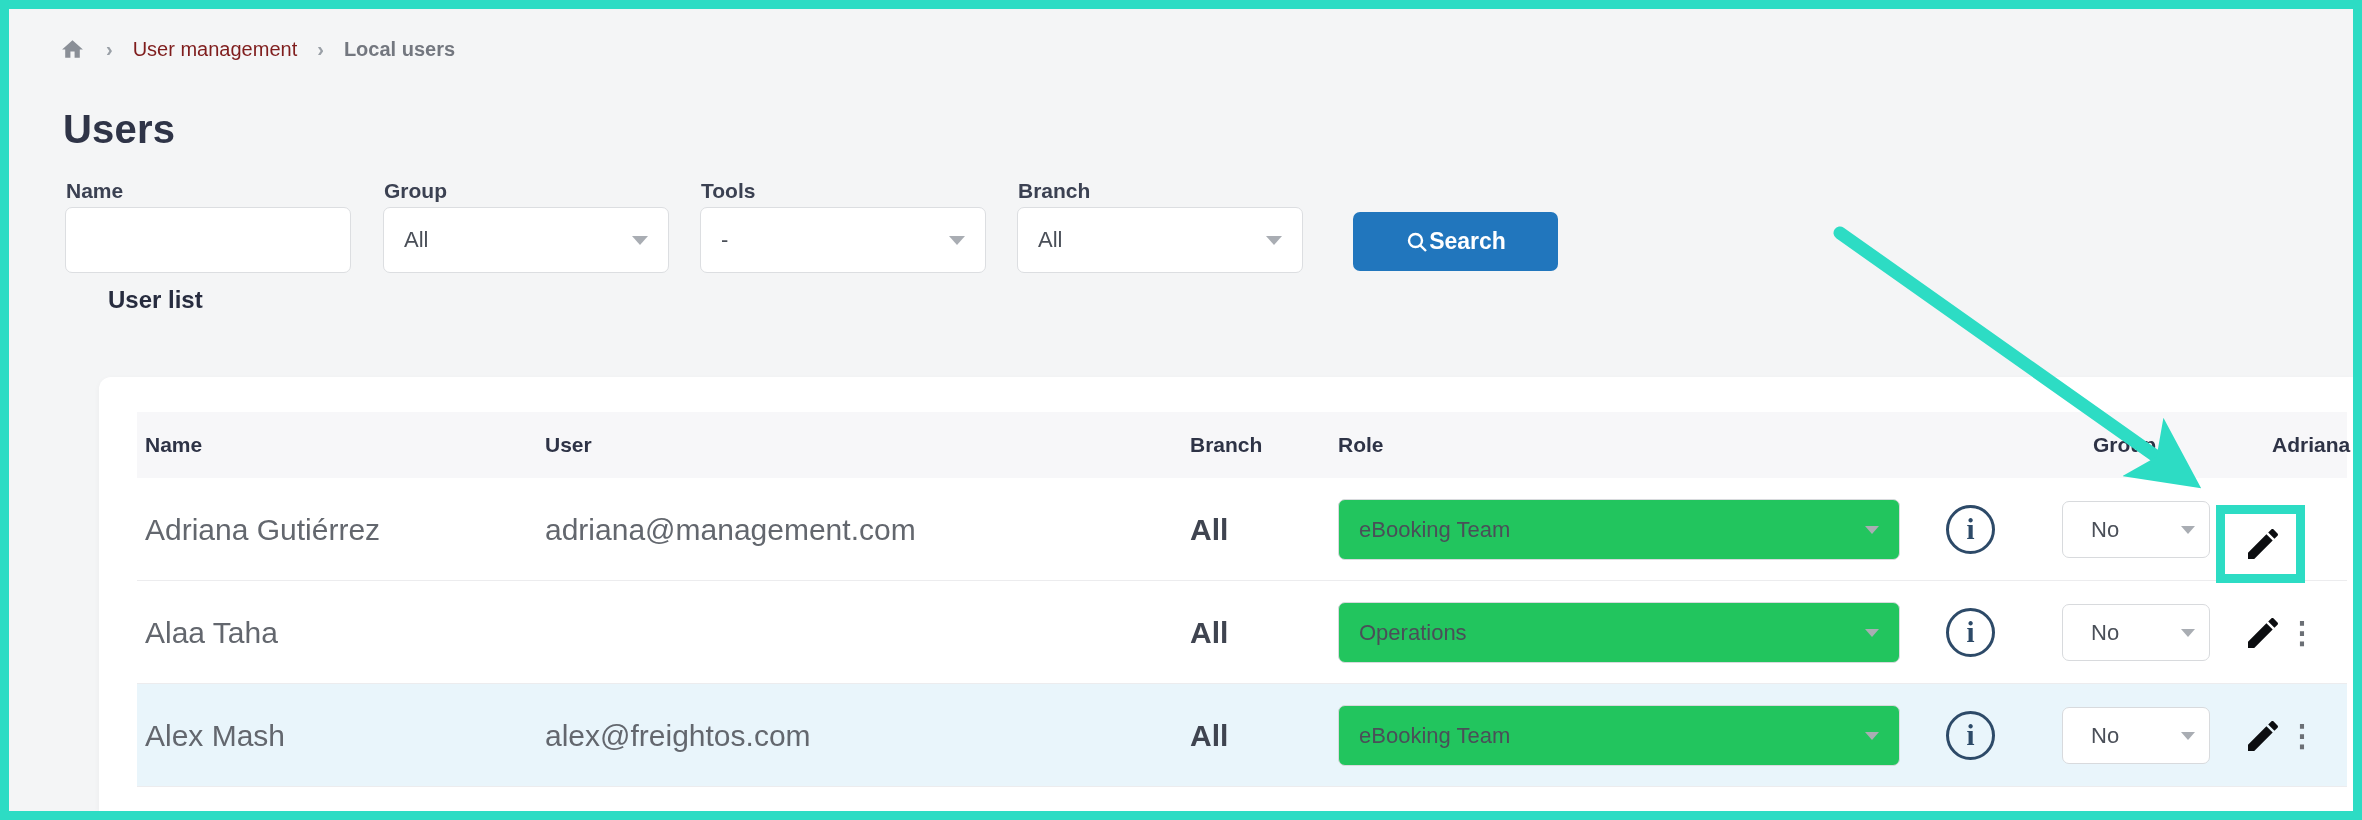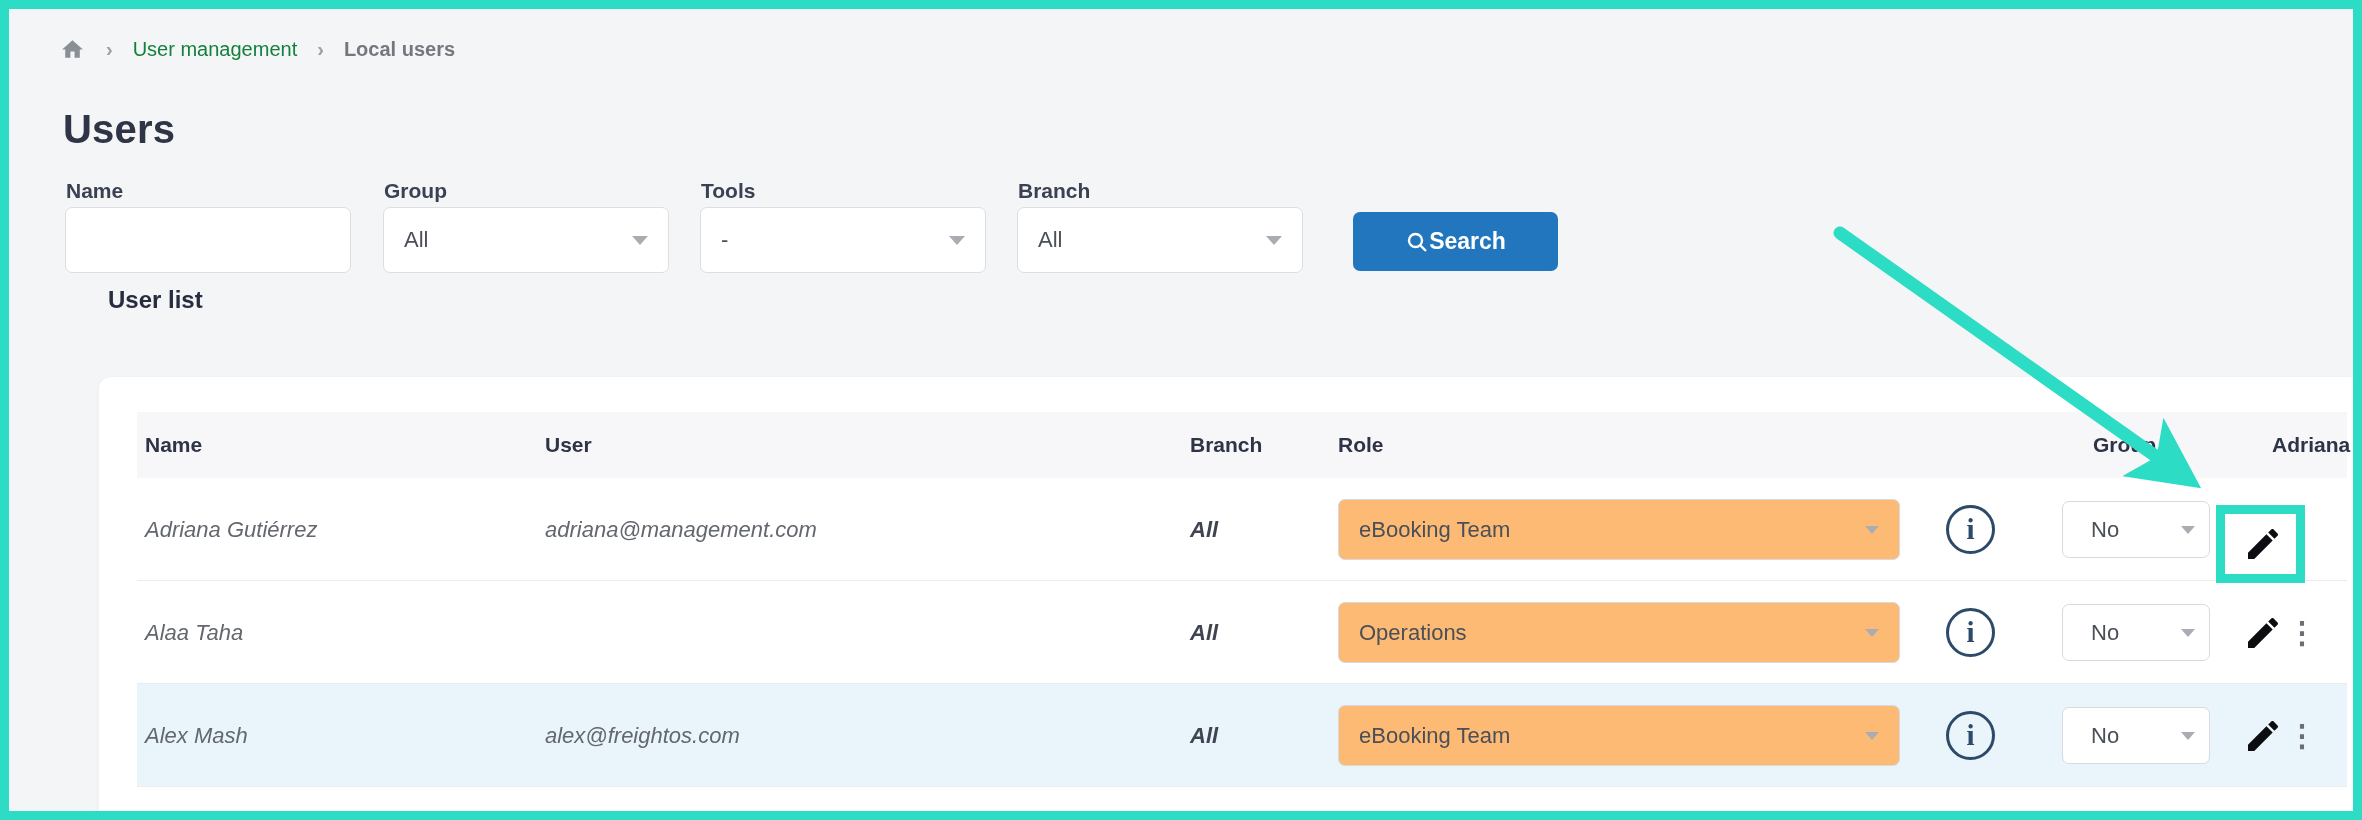--- a/index.html
+++ b/index.html
@@ -16,21 +16,21 @@
     overflow: hidden;
   }
   
   .breadcrumb {
     position: absolute; left: 50px; top: 28px;
     display: flex; align-items: center; gap: 20px;
     font-size: 20px; color: #8a8f97;
   }
   .crumb-home svg { display: block; }
   .crumb-sep { color: #9aa0a7; font-size: 20px; font-weight: 600; }
-  .crumb-link { color: #15803d; cursor: pointer; }
+  .crumb-link { color: #7f1d1d; cursor: pointer; }
   .crumb-current { color: #73777f; font-weight: 700; }
   
   .page-title {
     position: absolute; left: 54px; top: 98px;
     font-size: 40px; font-weight: 800; color: #2f3447;
     letter-spacing: 0.2px;
   }
   
   .filter-label {
     position: absolute; top: 170px;
@@ -86,34 +86,34 @@
     position: absolute; top: 0; height: 66px; display: flex; align-items: center;
     font-size: 21px; font-weight: 700; color: #2e3346;
   }
   .row {
     position: relative; height: 103px; background: #ffffff;
     border-bottom: 1px solid #ececee;
   }
   .row.highlight { background: #e9f5fb; }
   .cell {
     position: absolute; top: 0; height: 103px; display: flex; align-items: center;
-    font-size: 22px; color: #63676e; font-style: italic;
+    font-size: 30px; color: #63676e;
   }
   .c-name   { left: 8px;    width: 390px; }
   .c-user   { left: 408px;  width: 600px; }
   .c-branch { left: 1053px; width: 90px; font-weight: 700; color: #3f4450; }
   .h-name   { left: 8px; }
   .h-user   { left: 408px; }
   .h-branch { left: 1053px; }
   .h-role   { left: 1201px; }
   .h-group  { left: 1956px; }
   .h-actions{ left: 2135px; }
   .role-select {
     position: absolute; left: 1201px; top: 21px; width: 562px; height: 61px;
-    background: #fdba74; border: 1px solid #d8dadd; border-radius: 7px;
+    background: #22c55e; border: 1px solid #d8dadd; border-radius: 7px;
     display: flex; align-items: center; justify-content: space-between;
     padding: 0 20px; font-size: 22px; color: #4a4f58; cursor: pointer;
   }
   .role-select .caret { border-left-width: 7px; border-right-width: 7px; border-top-width: 8px; }
   .info-icon {
     position: absolute; left: 1809px; top: 27px; width: 49px; height: 49px;
     border: 3px solid #2d4a68; border-radius: 50%;
     display: flex; align-items: center; justify-content: center;
     font-family: "Liberation Serif", serif;
     font-size: 29px; font-weight: 700; color: #2d4a68; cursor: pointer;

